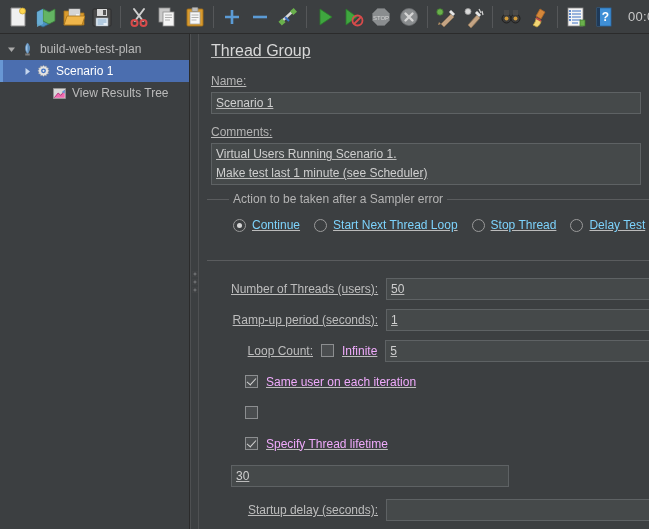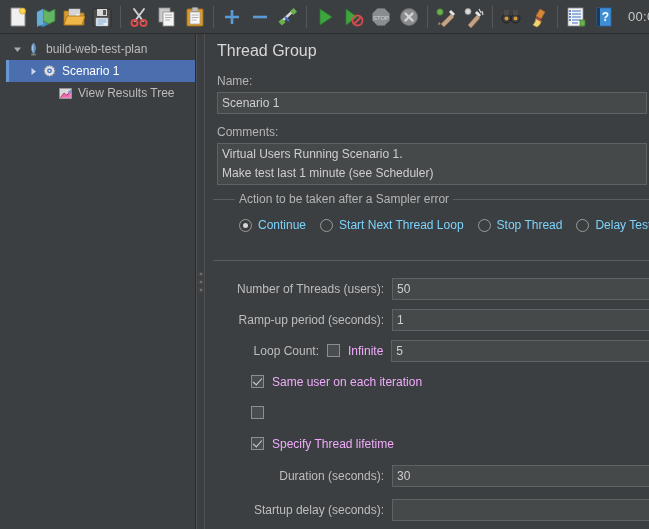--- a/index.html
+++ b/index.html
@@ -57,21 +57,20 @@
     width: 649px;
   }
   .tree-panel {
     width: 190px;
     background: #3c3f41;
     border-right: 1px solid #2b2b2b;
     box-sizing: border-box;
     padding-top: 4px;
     overflow: hidden;
     flex: none;
-    margin-left: 6px;
   }
   .splitter {
     width: 9px;
     background: #3c3f41;
     position: relative;
     flex: none;
     border-left: 1px solid #4e5052;
     border-right: 1px solid #4e5052;
     box-sizing: border-box;
   }
@@ -129,20 +128,21 @@
   .tree-label { font-size: 12px; }
 
   
   .editor {
     flex: 1;
     background: #3c3f41;
     overflow: hidden;
     position: relative;
     padding: 0;
     box-sizing: border-box;
+    text-decoration: underline;
   }
   .panel-title {
     font-size: 16px;
     color: #d8d8d8;
     padding: 8px 0 10px 12px;
   }
   .row {
     display: flex;
     align-items: flex-start;
     padding: 0 0 0 12px;
@@ -604,21 +604,20 @@
         </div>
 
         <div class="check-row">
           <label class="inline-chk">
             <span class="checkbox checked"></span>
             <span class="check-label">Specify Thread lifetime</span>
           </label>
         </div>
 
         <div class="prop-row" style="height:34px">
-          <div class="prop-label">Duration (seconds):</div>
           <div class="field prop-field">30</div>
         </div>
 
         <div class="prop-row" style="height:34px">
           <div class="prop-label">Startup delay (seconds):</div>
           <div class="field prop-field"></div>
         </div>
 
       </div>
     </div>

